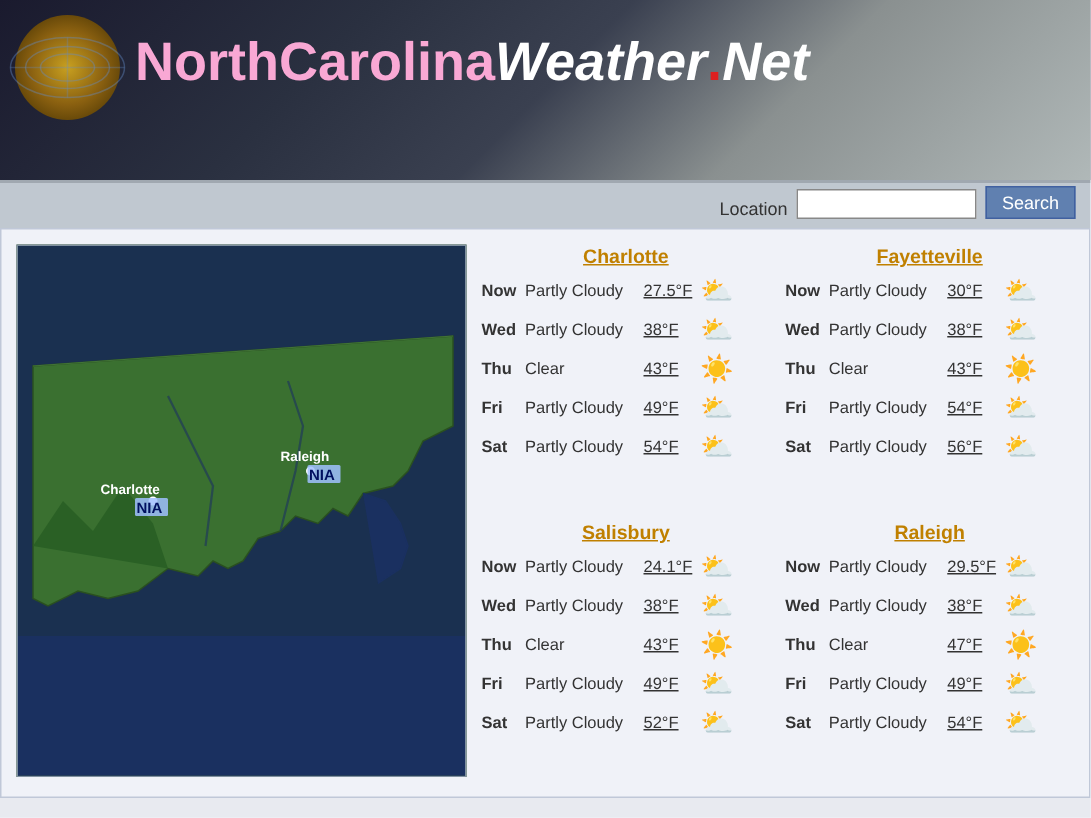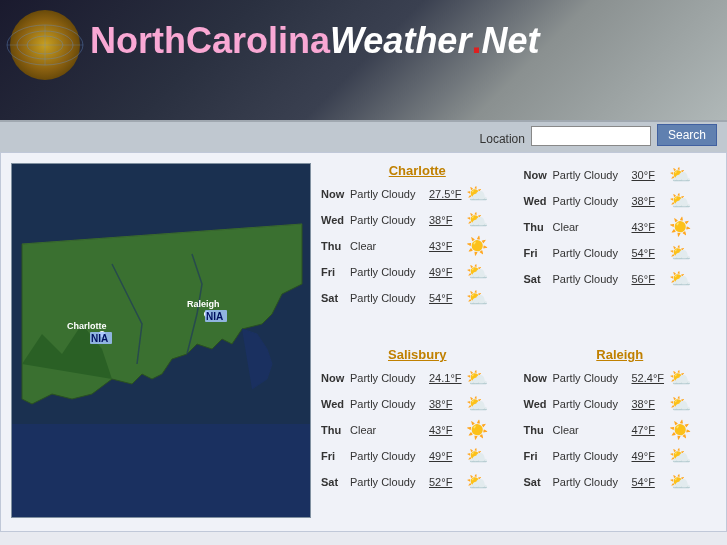--- a/index.html
+++ b/index.html
@@ -272,20 +272,21 @@
         <div class="weather-row">
           <span class="day-label">Sat</span>
           <span class="condition">Partly Cloudy</span>
           <span class="temp">54°F</span>
           <span class="weather-icon">
             <span style="font-size:18px;">⛅</span>
           </span>
         </div>
       </div>
       <div class="city-block">
+        <div class="city-name">Fayetteville</div>
         <div class="weather-row">
           <span class="day-label">Now</span>
           <span class="condition">Partly Cloudy</span>
           <span class="temp">30°F</span>
           <span class="weather-icon">
             <span style="font-size:18px;">⛅</span>
           </span>
         </div>
         <div class="weather-row">
           <span class="day-label">Wed</span>
@@ -361,21 +362,21 @@
           <span class="weather-icon">
             <span style="font-size:18px;">⛅</span>
           </span>
         </div>
       </div>
       <div class="city-block">
         <div class="city-name">Raleigh</div>
         <div class="weather-row">
           <span class="day-label">Now</span>
           <span class="condition">Partly Cloudy</span>
-          <span class="temp">52.4°F</span>
+          <span class="temp">29.5°F</span>
           <span class="weather-icon">
             <span style="font-size:18px;">⛅</span>
           </span>
         </div>
         <div class="weather-row">
           <span class="day-label">Wed</span>
           <span class="condition">Partly Cloudy</span>
           <span class="temp">38°F</span>
           <span class="weather-icon">
             <span style="font-size:18px;">⛅</span>

